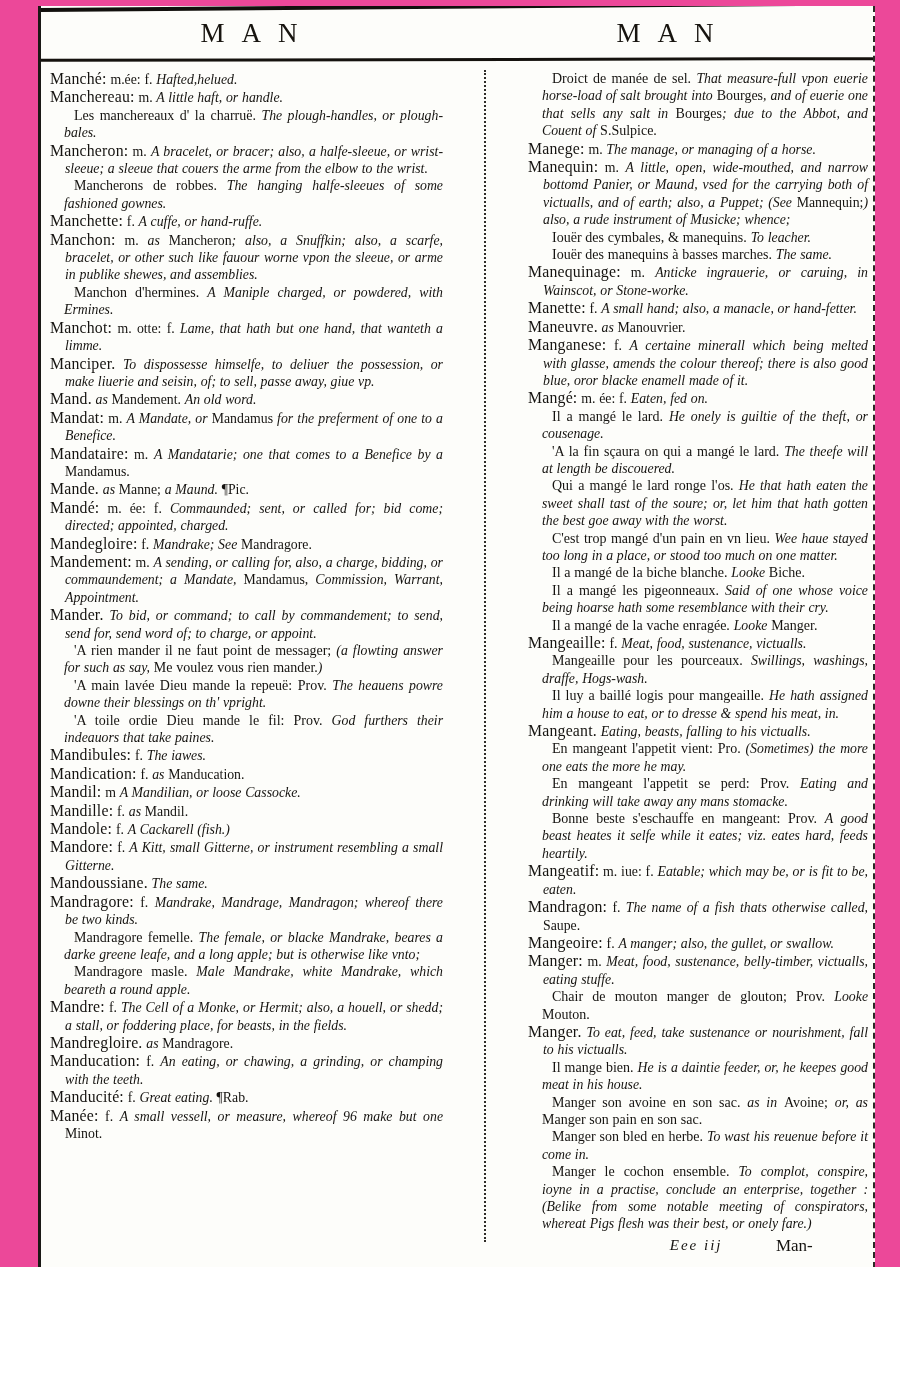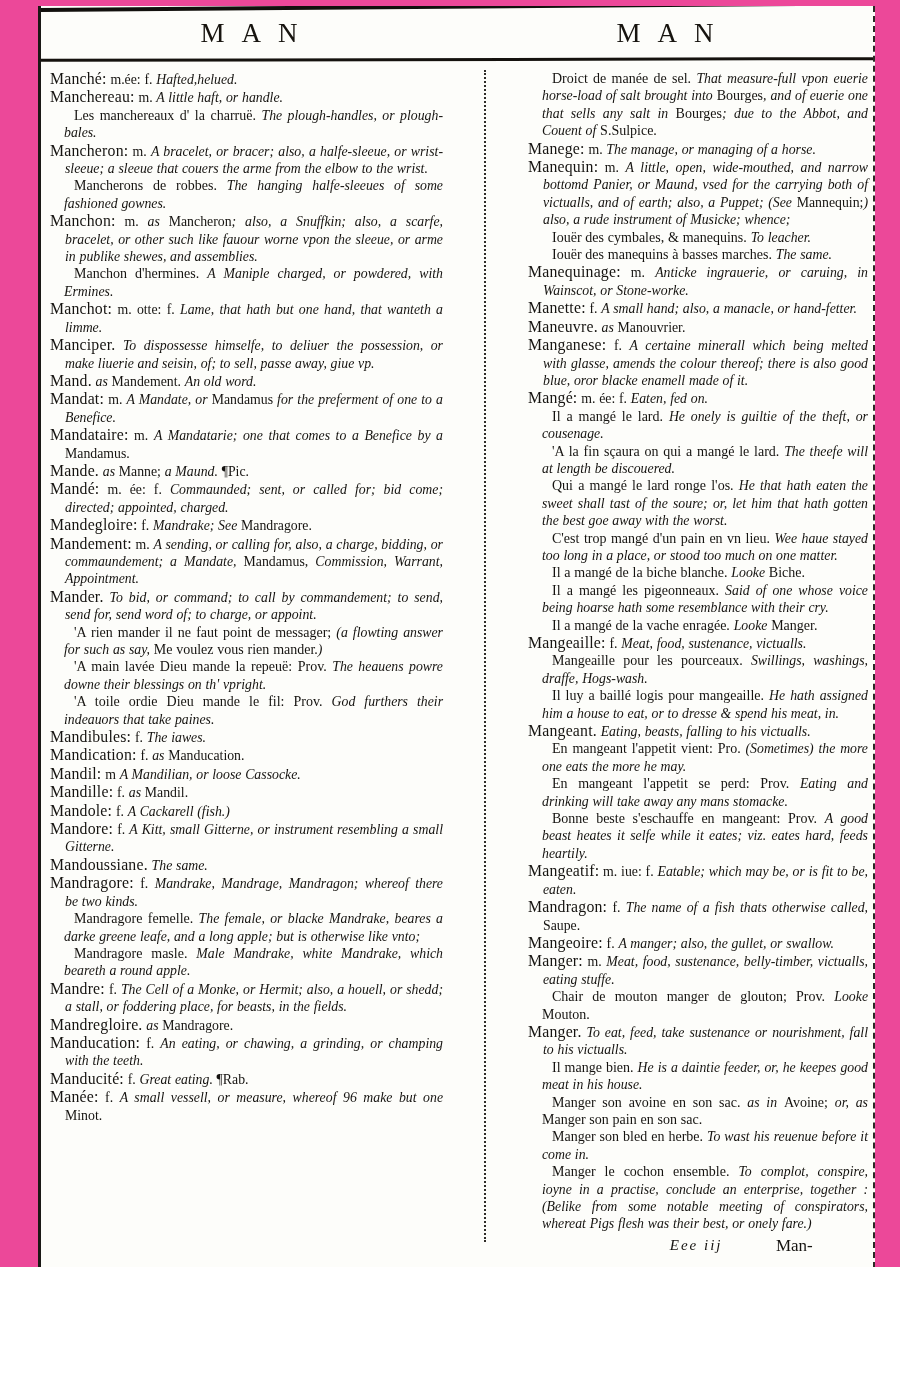--- a/index.html
+++ b/index.html
@@ -75,20 +75,21 @@
     <div class="head-rule"></div>
 
     <div class="text-area">
       <div class="column col-left">
         <div>
             <p class="entry"><span class="hw">Manché:</span><span class="ro"> m.ée: f. </span><span class="it">Hafted,helued.</span></p>
             <p class="entry"><span class="hw">Manchereau:</span><span class="ro"> m. </span><span class="it">A little haft, or handle.</span></p>
             <p class="entry sub"><span class="ro">Les manchereaux d' la charruë. </span><span class="it">The plough-handles, or plough-bales.</span></p>
             <p class="entry"><span class="hw">Mancheron:</span><span class="ro"> m. </span><span class="it">A bracelet, or bracer; also, a halfe-sleeue, or wrist-sleeue; a sleeue that couers the arme from the elbow to the wrist.</span></p>
             <p class="entry sub"><span class="ro">Mancherons de robbes. </span><span class="it">The hanging halfe-sleeues of some fashioned gownes.</span></p>
+            <p class="entry"><span class="hw">Manchette:</span><span class="ro"> f. </span><span class="it">A cuffe, or hand-ruffe.</span></p>
             <p class="entry"><span class="hw">Manchon:</span><span class="ro"> m. </span><span class="it">as </span><span class="ro">Mancheron</span><span class="it">; also, a Snuffkin; also, a scarfe, bracelet, or other such like fauour worne vpon the sleeue, or arme in publike shewes, and assemblies.</span></p>
             <p class="entry sub"><span class="ro">Manchon d'hermines. </span><span class="it">A Maniple charged, or powdered, with Ermines.</span></p>
             <p class="entry"><span class="hw">Manchot:</span><span class="ro"> m. otte: f. </span><span class="it">Lame, that hath but one hand, that wanteth a limme.</span></p>
             <p class="entry"><span class="hw">Manciper.</span><span class="it"> To dispossesse himselfe, to deliuer the possession, or make liuerie and seisin, of; to sell, passe away, giue vp.</span></p>
             <p class="entry"><span class="hw">Mand.</span><span class="it"> as </span><span class="ro">Mandement. </span><span class="it">An old word.</span></p>
             <p class="entry"><span class="hw">Mandat:</span><span class="ro"> m. </span><span class="it">A Mandate, or </span><span class="ro">Mandamus</span><span class="it"> for the preferment of one to a Benefice.</span></p>
             <p class="entry"><span class="hw">Mandataire:</span><span class="ro"> m. </span><span class="it">A Mandatarie; one that comes to a Benefice by a </span><span class="ro">Mandamus.</span></p>
             <p class="entry"><span class="hw">Mande.</span><span class="it"> as </span><span class="ro">Manne;</span><span class="it"> a Maund. </span><span class="ro">¶Pic.</span></p>
             <p class="entry"><span class="hw">Mandé:</span><span class="ro"> m. ée: f. </span><span class="it">Commaunded; sent, or called for; bid come; directed; appointed, charged.</span></p>
             <p class="entry"><span class="hw">Mandegloire:</span><span class="ro"> f. </span><span class="it">Mandrake; See </span><span class="ro">Mandragore.</span></p>

